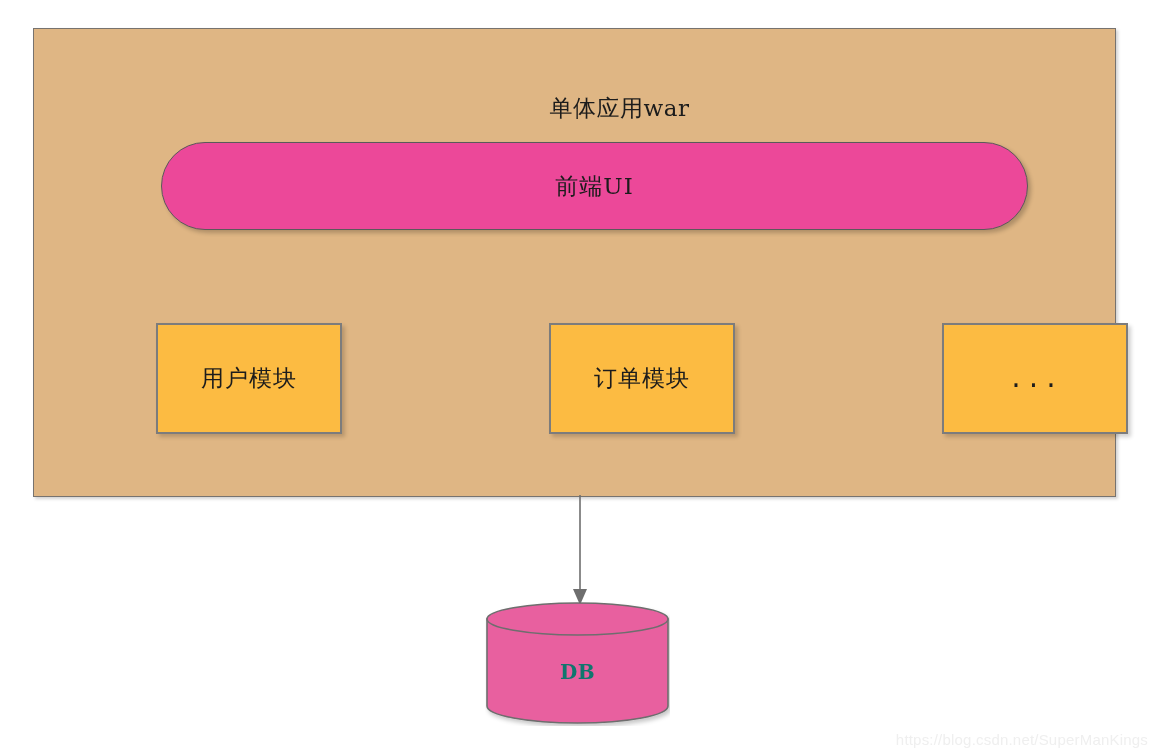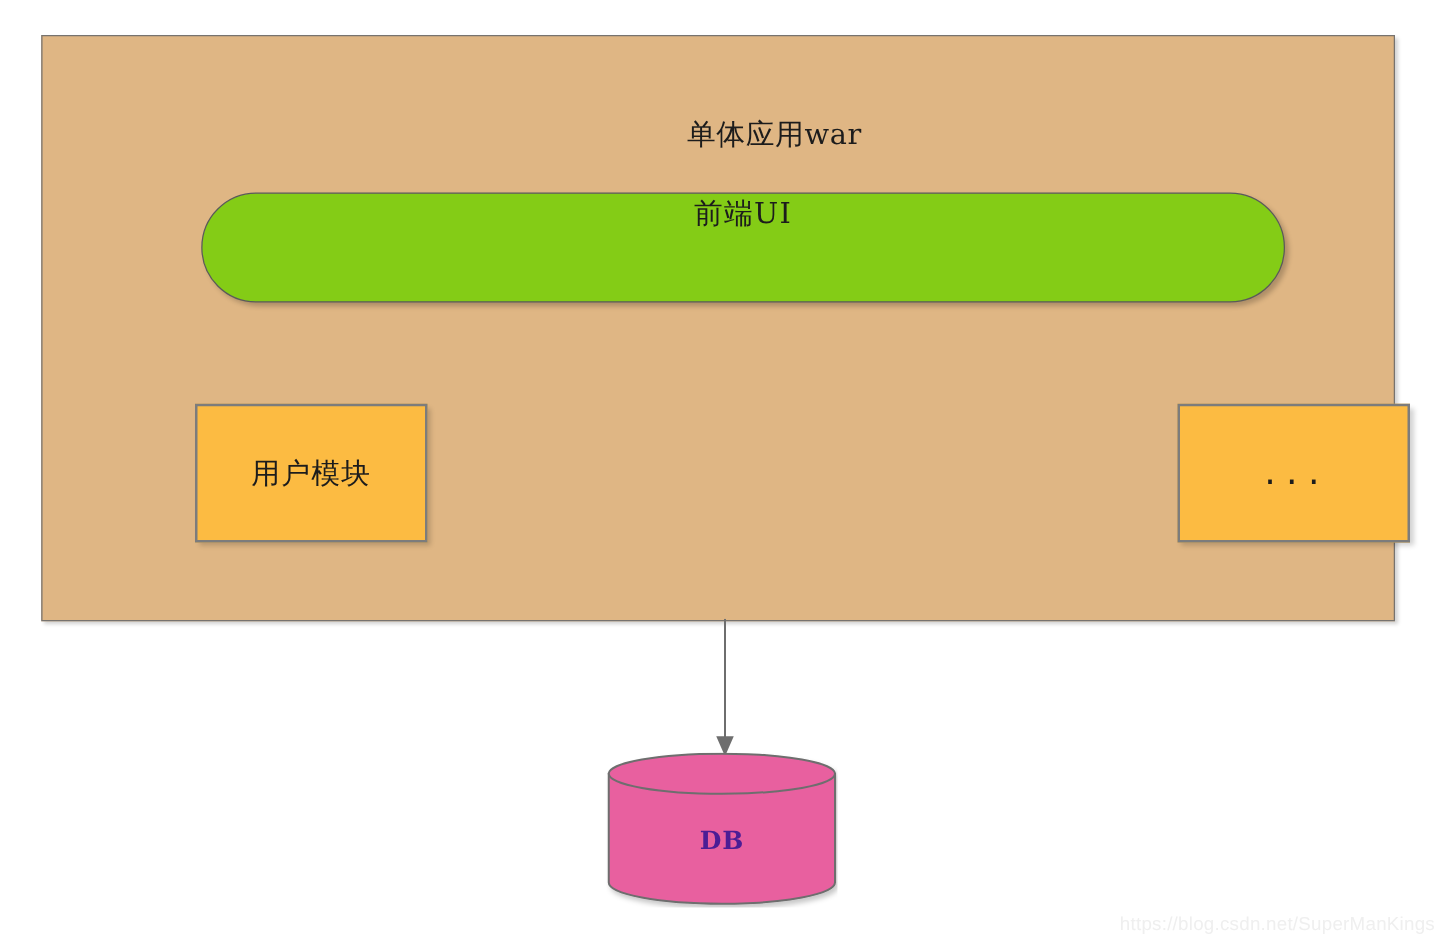--- a/index.html
+++ b/index.html
@@ -46,29 +46,30 @@
     color: #1c1c1c;
     letter-spacing: 0.5px;
     white-space: nowrap;
     padding-left: 45px;
   }
 
   
   .ui-bar {
     position: absolute;
     left: 127px;
-    top: 125px;
+    top: 113px;
     width: 867px;
     height: 88px;
-    background: #84cc16;
+    background: #ec4899;
     border: 1px solid #5a5a5a;
     border-radius: 46px;
     box-sizing: border-box;
     box-shadow: 3px 3px 4px rgba(0,0,0,0.22);
     display: flex;
+    align-items: center;
     justify-content: center;
   }
   .ui-bar-label {
     font-size: 23px;
     color: #1c1c1c;
     letter-spacing: 1px;
     white-space: nowrap;
   }
 
   
@@ -122,21 +123,21 @@
     height: 124px;
   }
   .db-label {
     position: absolute;
     left: 0;
     top: 58px;
     width: 185px;
     text-align: center;
     font-size: 20px;
     font-weight: bold;
-    color: #4c1d95;
+    color: #0f766e;
     letter-spacing: 0.5px;
     pointer-events: none;
   }
 
   
   .watermark {
     position: absolute;
     right: 8px;
     bottom: 8px;
     font-family: "Liberation Sans", "DejaVu Sans", sans-serif;
@@ -158,20 +159,23 @@
     <div class="ui-bar">
       <span class="ui-bar-label">前端UI</span>
     </div>
 
     <div class="modules">
 
       <div class="module-box">
         <span class="module-label">用户模块</span>
       </div>
 
+      <div class="module-box">
+        <span class="module-label">订单模块</span>
+      </div>
 
 
       <div class="module-box">
         <span class="module-label dots">...</span>
       </div>
 
     </div>
   </div>
 
   <svg class="connector" viewBox="0 0 40 115">

